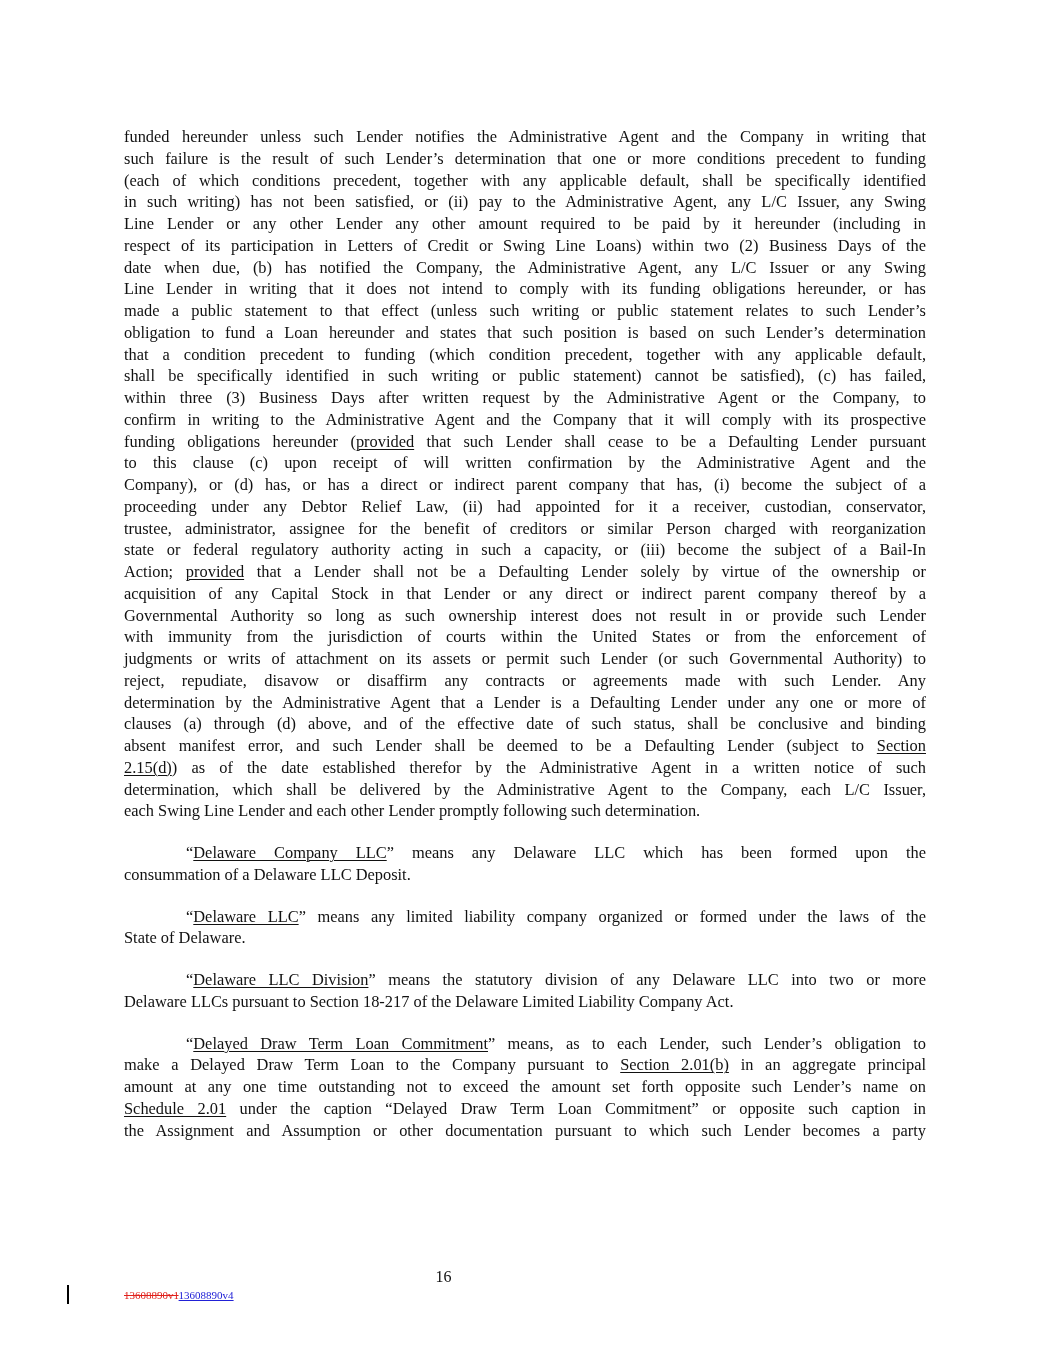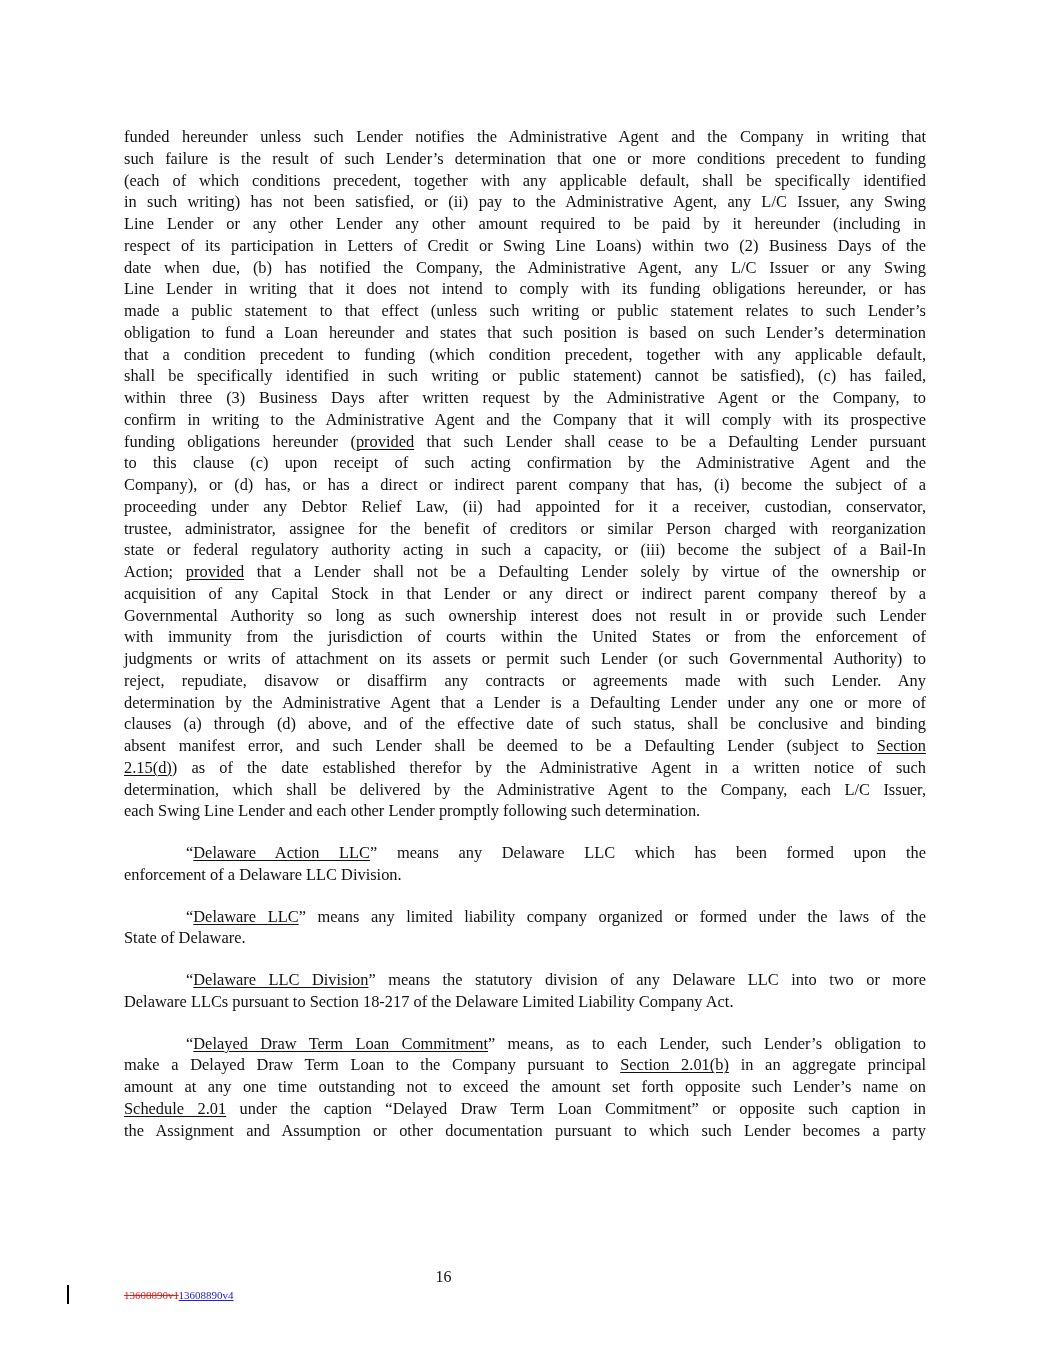--- a/index.html
+++ b/index.html
@@ -44,21 +44,21 @@
       <span class="line">respect of its participation in Letters of Credit or Swing Line Loans) within two (2) Business Days of the</span>
       <span class="line">date when due, (b) has notified the Company, the Administrative Agent, any L/C Issuer or any Swing</span>
       <span class="line">Line Lender in writing that it does not intend to comply with its funding obligations hereunder, or has</span>
       <span class="line">made a public statement to that effect (unless such writing or public statement relates to such Lender’s</span>
       <span class="line">obligation to fund a Loan hereunder and states that such position is based on such Lender’s determination</span>
       <span class="line">that a condition precedent to funding (which condition precedent, together with any applicable default,</span>
       <span class="line">shall be specifically identified in such writing or public statement) cannot be satisfied), (c) has failed,</span>
       <span class="line">within three (3) Business Days after written request by the Administrative Agent or the Company, to</span>
       <span class="line">confirm in writing to the Administrative Agent and the Company that it will comply with its prospective</span>
       <span class="line"><span>funding obligations hereunder (</span><u>provided</u><span> that such Lender shall cease to be a Defaulting Lender pursuant</span></span>
-      <span class="line">to this clause (c) upon receipt of such acting confirmation by the Administrative Agent and the</span>
+      <span class="line">to this clause (c) upon receipt of will written confirmation by the Administrative Agent and the</span>
       <span class="line">Company), or (d) has, or has a direct or indirect parent company that has, (i) become the subject of a</span>
       <span class="line">proceeding under any Debtor Relief Law, (ii) had appointed for it a receiver, custodian, conservator,</span>
       <span class="line">trustee, administrator, assignee for the benefit of creditors or similar Person charged with reorganization</span>
       <span class="line">state or federal regulatory authority acting in such a capacity, or (iii) become the subject of a Bail-In</span>
       <span class="line"><span>Action; </span><u>provided</u><span> that a Lender shall not be a Defaulting Lender solely by virtue of the ownership or</span></span>
       <span class="line">acquisition of any Capital Stock in that Lender or any direct or indirect parent company thereof by a</span>
       <span class="line">Governmental Authority so long as such ownership interest does not result in or provide such Lender</span>
       <span class="line">with immunity from the jurisdiction of courts within the United States or from the enforcement of</span>
       <span class="line">judgments or writs of attachment on its assets or permit such Lender (or such Governmental Authority) to</span>
       <span class="line">reject, repudiate, disavow or disaffirm any contracts or agreements made with such Lender.  Any</span>
@@ -66,22 +66,22 @@
       <span class="line">clauses (a) through (d) above, and of the effective date of such status, shall be conclusive and binding</span>
       <span class="line"><span>absent manifest error, and such Lender shall be deemed to be a Defaulting Lender (subject to </span><u>Section </u></span>
       <span class="line"><u>2.15(d)</u><span>) as of the date established therefor by the Administrative Agent in a written notice of such</span></span>
       <span class="line">determination, which shall be delivered by the Administrative Agent to the Company, each L/C Issuer,</span>
       <span class="line last">each Swing Line Lender and each other Lender promptly following such determination.</span>
     </div>
 
     <div class="para-gap"></div>
 
     <div>
-      <span class="line indent"><span>“</span><u>Delaware Action LLC</u><span>” means any Delaware LLC which has been formed upon the</span></span>
-      <span class="line last">enforcement of a Delaware LLC Division.</span>
+      <span class="line indent"><span>“</span><u>Delaware Company LLC</u><span>” means any Delaware LLC which has been formed upon the</span></span>
+      <span class="line last">consummation of a Delaware LLC Deposit.</span>
     </div>
 
     <div class="para-gap"></div>
 
     <div>
       <span class="line indent"><span>“</span><u>Delaware LLC</u><span>” means any limited liability company organized or formed under the laws of the</span></span>
       <span class="line last">State of Delaware.</span>
     </div>
 
     <div class="para-gap"></div>

